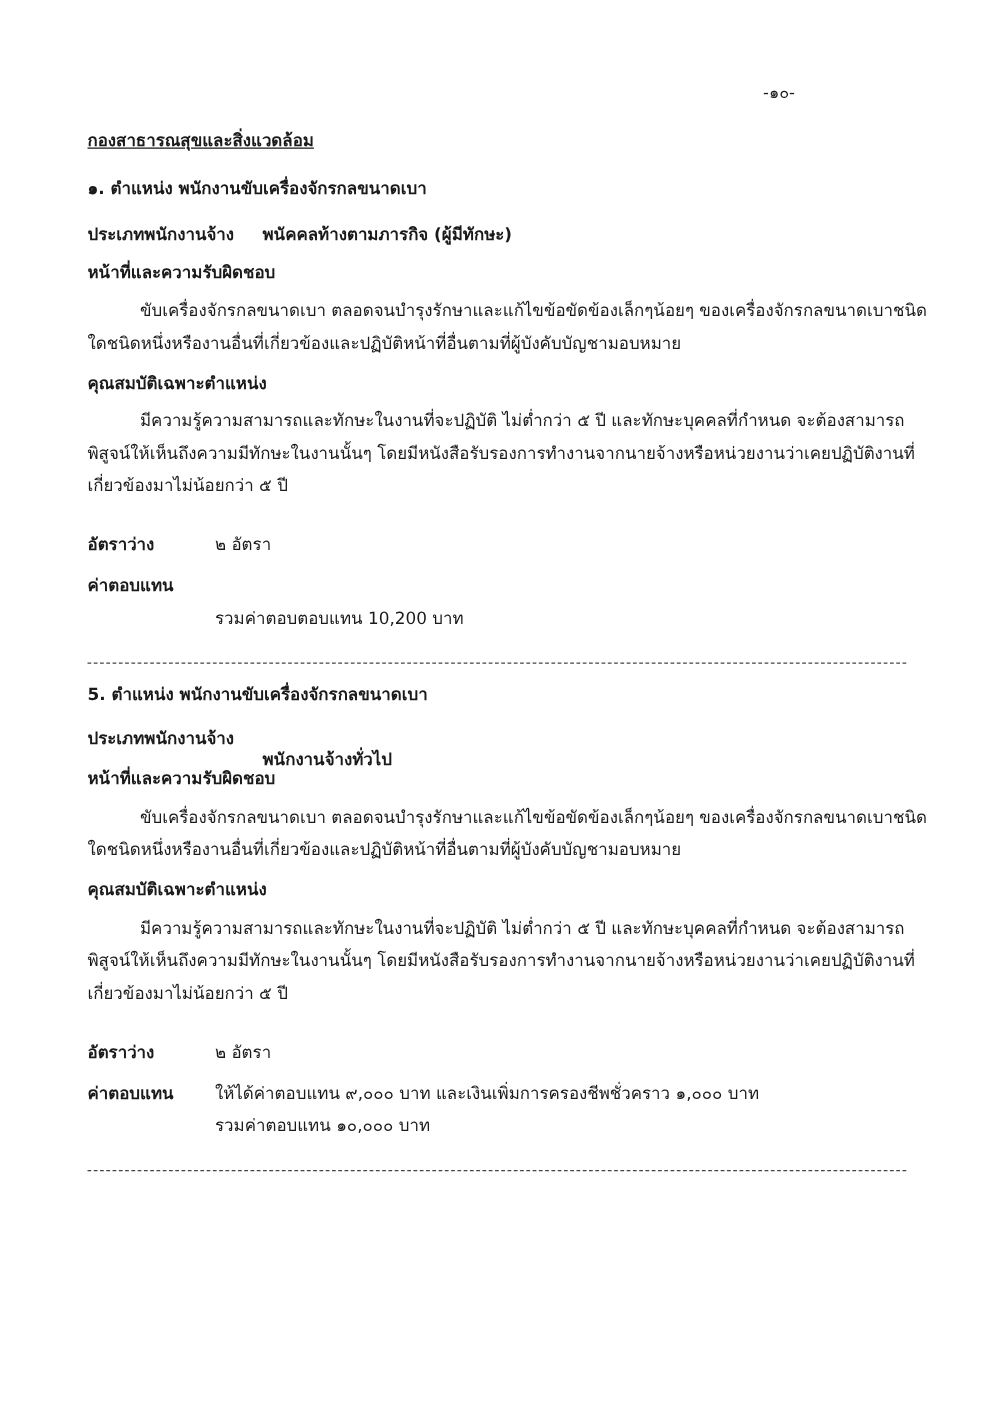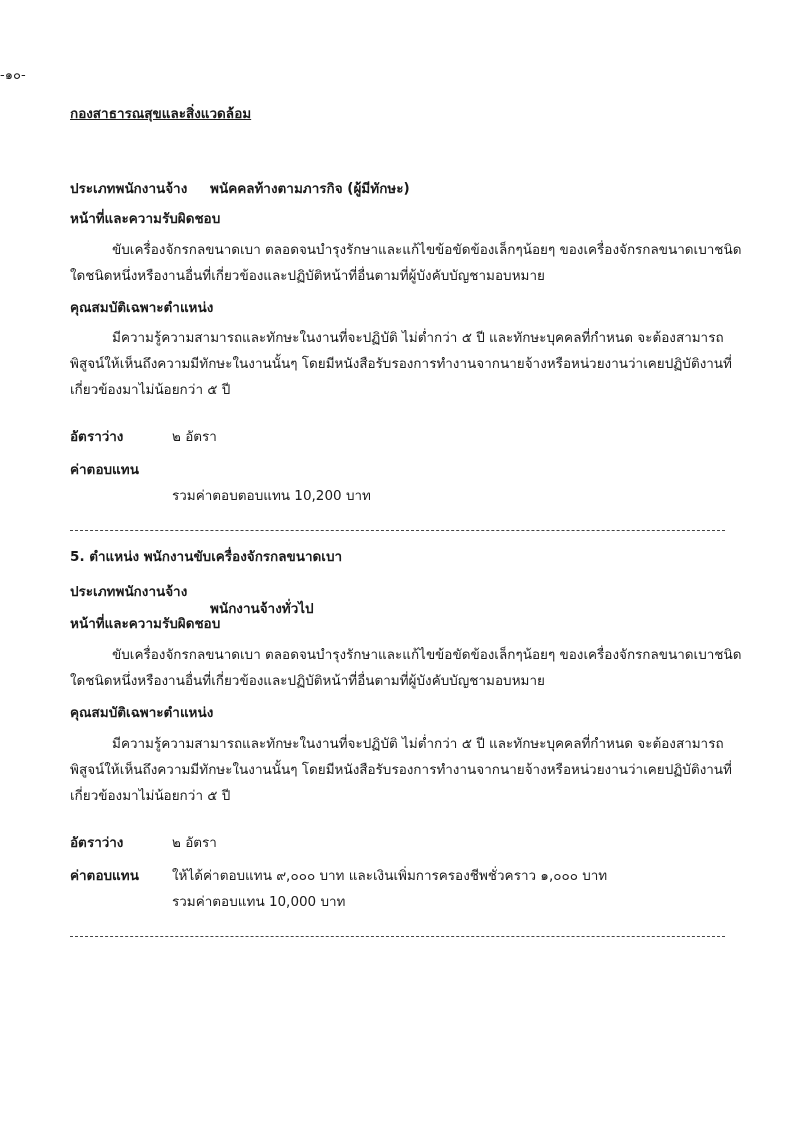--- a/index.html
+++ b/index.html
@@ -1,36 +1,37 @@
 <!DOCTYPE html>
 <html><head>
 <meta charset="utf-8">
 <style>
   html, body { margin: 0; padding: 0; background: #ffffff; }
   body { width: 800px; height: 1132px; position: relative; overflow: hidden;
          font-family: "DejaVu Sans", "Liberation Sans", sans-serif; color: #1a1a1a; }
   .page { position: absolute; left: 0; top: 0; width: 800px; height: 1132px; }
   .line { position: absolute; left: 70px; white-space: nowrap; font-size: 13.5px; line-height: 18px; }
   .bold { font-weight: bold; }
-  .pageno { left: 0; width: 636px; text-align: left; font-size: 13px; }
+  .pageno { left: 0; width: 636px; text-align: right; font-size: 13px; }
   .dept { text-decoration: underline; font-weight: bold; text-align: center; }
   .indent { left: 112px; }
   .label { width: 100px; }
   .val { left: 172px; }
   .rule { position: absolute; left: 70px; width: 655px; height: 0; border-top: 1px dashed #444; }
 </style>
 </head>
 <body>
 
 <div class="page">
 
   <div class="line pageno" style="top:66px">-๑๐-</div>
 
   <div class="line dept" style="top:104px">กองสาธารณสุขและสิ่งแวดล้อม</div>
 
+  <div class="line bold" style="top:142px">๑. ตำแหน่ง พนักงานขับเครื่องจักรกลขนาดเบา</div>
   <div class="line bold" style="top:179px">ประเภทพนักงานจ้าง</div>
   <div class="line bold" style="top:179px; left:210px">พนัคคลท้างตามภารกิจ (ผู้มีทักษะ)</div>
   <div class="line bold" style="top:209px">หน้าที่และความรับผิดชอบ</div>
   <div class="line indent" style="top:240px">ขับเครื่องจักรกลขนาดเบา ตลอดจนบำรุงรักษาและแก้ไขข้อขัดข้องเล็กๆน้อยๆ ของเครื่องจักรกลขนาดเบาชนิด</div>
   <div class="line" style="top:266px">ใดชนิดหนึ่งหรืองานอื่นที่เกี่ยวข้องและปฏิบัติหน้าที่อื่นตามที่ผู้บังคับบัญชามอบหมาย</div>
   <div class="line bold" style="top:298px">คุณสมบัติเฉพาะตำแหน่ง</div>
   <div class="line indent" style="top:328px">มีความรู้ความสามารถและทักษะในงานที่จะปฏิบัติ ไม่ต่ำกว่า ๕ ปี และทักษะบุคคลที่กำหนด จะต้องสามารถ</div>
   <div class="line" style="top:354px">พิสูจน์ให้เห็นถึงความมีทักษะในงานนั้นๆ โดยมีหนังสือรับรองการทำงานจากนายจ้างหรือหน่วยงานว่าเคยปฏิบัติงานที่</div>
   <div class="line" style="top:380px">เกี่ยวข้องมาไม่น้อยกว่า ๕ ปี</div>
   <div class="line bold label" style="top:427px">อัตราว่าง</div>
@@ -46,16 +47,16 @@
   <div class="line indent" style="top:645px">ขับเครื่องจักรกลขนาดเบา ตลอดจนบำรุงรักษาและแก้ไขข้อขัดข้องเล็กๆน้อยๆ ของเครื่องจักรกลขนาดเบาชนิด</div>
   <div class="line" style="top:671px">ใดชนิดหนึ่งหรืองานอื่นที่เกี่ยวข้องและปฏิบัติหน้าที่อื่นตามที่ผู้บังคับบัญชามอบหมาย</div>
   <div class="line bold" style="top:703px">คุณสมบัติเฉพาะตำแหน่ง</div>
   <div class="line indent" style="top:734px">มีความรู้ความสามารถและทักษะในงานที่จะปฏิบัติ ไม่ต่ำกว่า ๕ ปี และทักษะบุคคลที่กำหนด จะต้องสามารถ</div>
   <div class="line" style="top:760px">พิสูจน์ให้เห็นถึงความมีทักษะในงานนั้นๆ โดยมีหนังสือรับรองการทำงานจากนายจ้างหรือหน่วยงานว่าเคยปฏิบัติงานที่</div>
   <div class="line" style="top:786px">เกี่ยวข้องมาไม่น้อยกว่า ๕ ปี</div>
   <div class="line bold label" style="top:833px">อัตราว่าง</div>
   <div class="line val" style="top:833px">๒ อัตรา</div>
   <div class="line bold label" style="top:866px">ค่าตอบแทน</div>
   <div class="line val" style="top:866px">ให้ได้ค่าตอบแทน ๙,๐๐๐ บาท และเงินเพิ่มการครองชีพชั่วคราว ๑,๐๐๐ บาท</div>
-  <div class="line val" style="top:892px">รวมค่าตอบแทน 10,000 บาท</div>
+  <div class="line val" style="top:892px">รวมค่าตอบแทน ๑๐,๐๐๐ บาท</div>
   <div class="rule" style="top:936px"></div>
 
 </div>
 
 </body></html>

